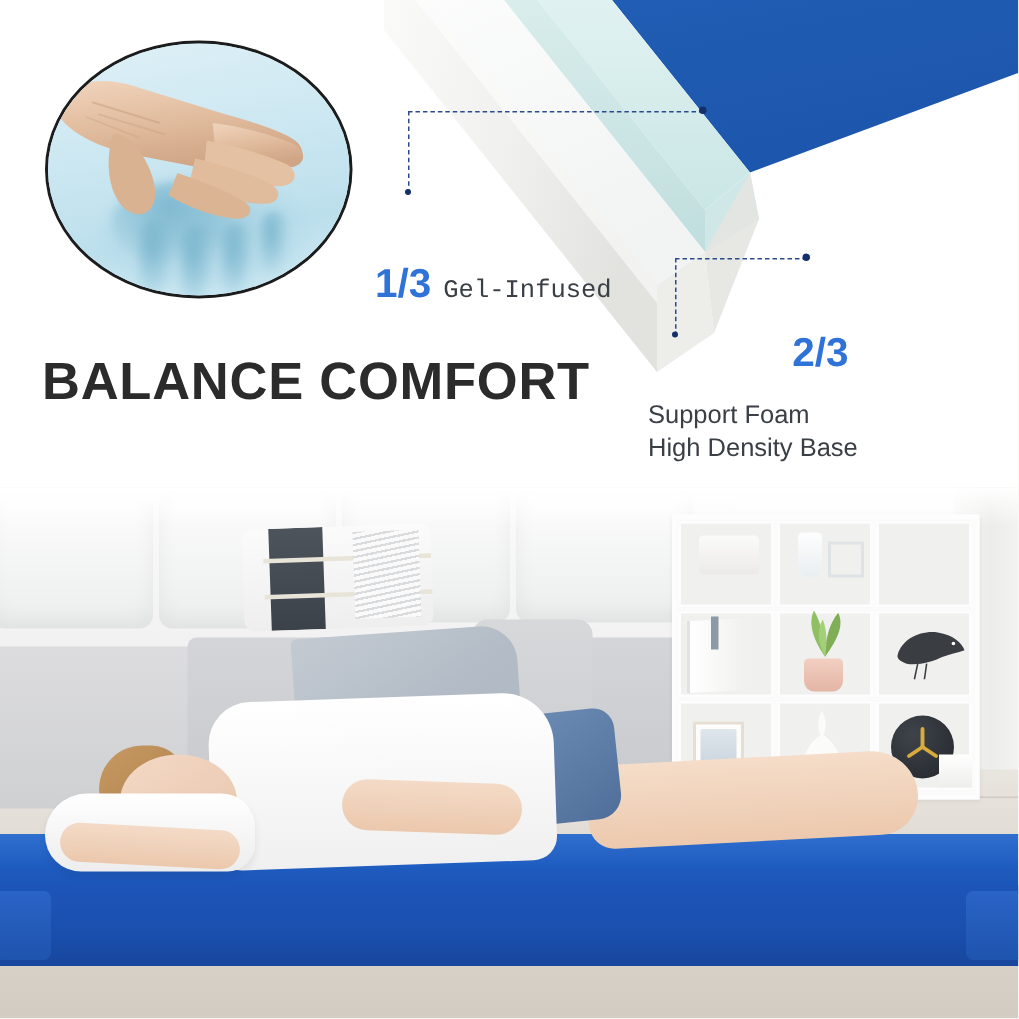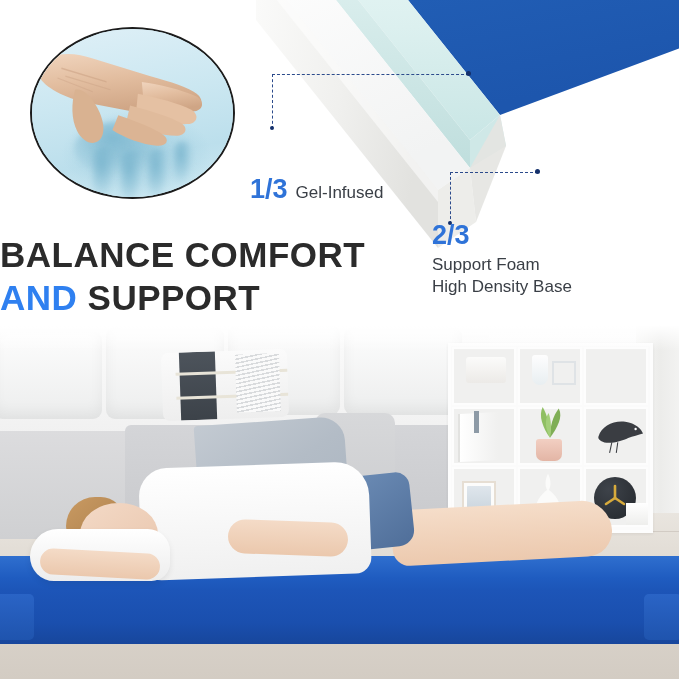--- a/index.html
+++ b/index.html
@@ -39,25 +39,25 @@
   .frac {
     font-size:27px; font-weight:700; color:#2f73d8;
     letter-spacing:0px; line-height:1;
   }
   .calloutbody {
     font-size:17px; color:#3a3f46; line-height:1.28;
     font-weight:400;
   }
   #callout-gel { left:250px; top:128px; width:230px;margin-top:48px; }
   #callout-gel .row1 { display:flex; align-items:baseline; gap:8px; }
-  #callout-gel .calloutbody { white-space:nowrap; }
+  #callout-gel .calloutbody { white-space:nowrap;font-family:Liberation Mono, monospace; }
   #callout-gel .line2 { margin-left:42px; }
 
   #callout-base { left:432px; top:222px; width:230px; }
-  #callout-base .frac { display:block; margin-bottom:5px; }
+  #callout-base .frac { display:block; margin-bottom:17px;text-align:center; }
   #callout-base .calloutbody { white-space:nowrap; }
 
   
   #foam-circle {
     position:absolute; left:30px; top:27px; width:205px; height:172px;
     border-radius:50%; overflow:hidden;
     border:2px solid #1c1c1c;
     background:#cfe9f2;
   }
   #foam-circle .foam-bg {
@@ -68,21 +68,21 @@
   }
   
   #foam-circle .dent {
     position:absolute; border-radius:50%;
     background:radial-gradient(ellipse at 40% 30%, rgba(120,180,205,.85), rgba(150,200,220,0) 70%);
     filter:blur(2.5px);
   }
 
   
   #headline {
-    position:absolute; left:0; top:234px; width:470px;
+    position:absolute; left:28px; top:234px; width:470px;
   }
   #headline .hl-line {
     font-size:35px; font-weight:700; letter-spacing:.5px;
     color:#2b2b2b; line-height:1.22; white-space:nowrap;
   }
   #headline .accent { color:#2f80f0; }
 
   
   #photo {
     position:absolute; left:0; top:325px; width:679px; height:354px;
@@ -296,21 +296,20 @@
         <path d="M44,62 C40,76 40,92 46,104 C52,116 64,120 70,112 C76,104 72,88 64,76 C58,66 50,60 44,62 Z" fill="#d9b291"></path>
 
         <path d="M30,40 L76,54" stroke="#caa184" stroke-width="1.4" opacity=".55" fill="none"></path>
         <path d="M34,48 L80,62" stroke="#caa184" stroke-width="1.2" opacity=".45" fill="none"></path>
         <path d="M26,50 L62,64" stroke="#caa184" stroke-width="1.1" opacity=".4" fill="none"></path>
       </svg>
     </div>
 
     <div id="headline">
       <div class="hl-line">BALANCE COMFORT</div>
-      <div class="hl-line"><span class="accent">AND</span><span> SUPPORT</span></div>
     </div>
 
   </div>
 
   <div id="photo">
 
     <div class="ph" id="wall"></div>
     <div class="ph" id="curtain"></div>
 
     <div class="ph" id="floor">

